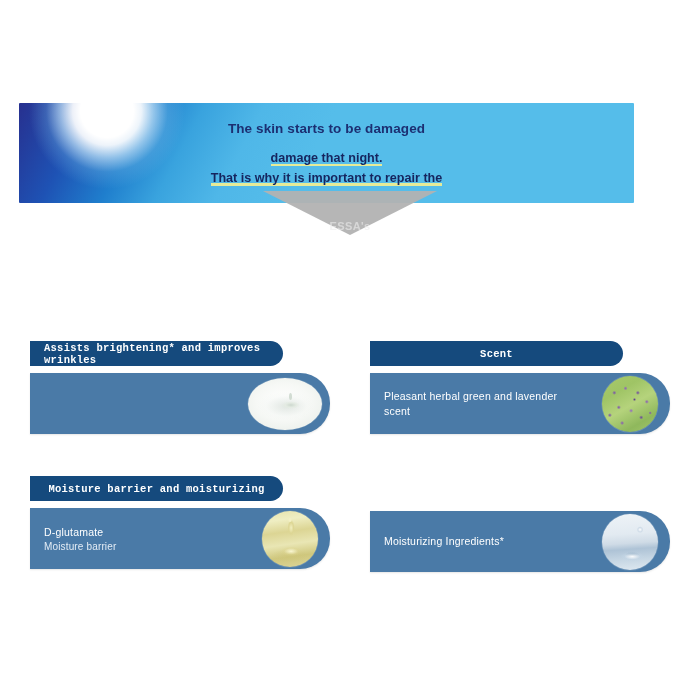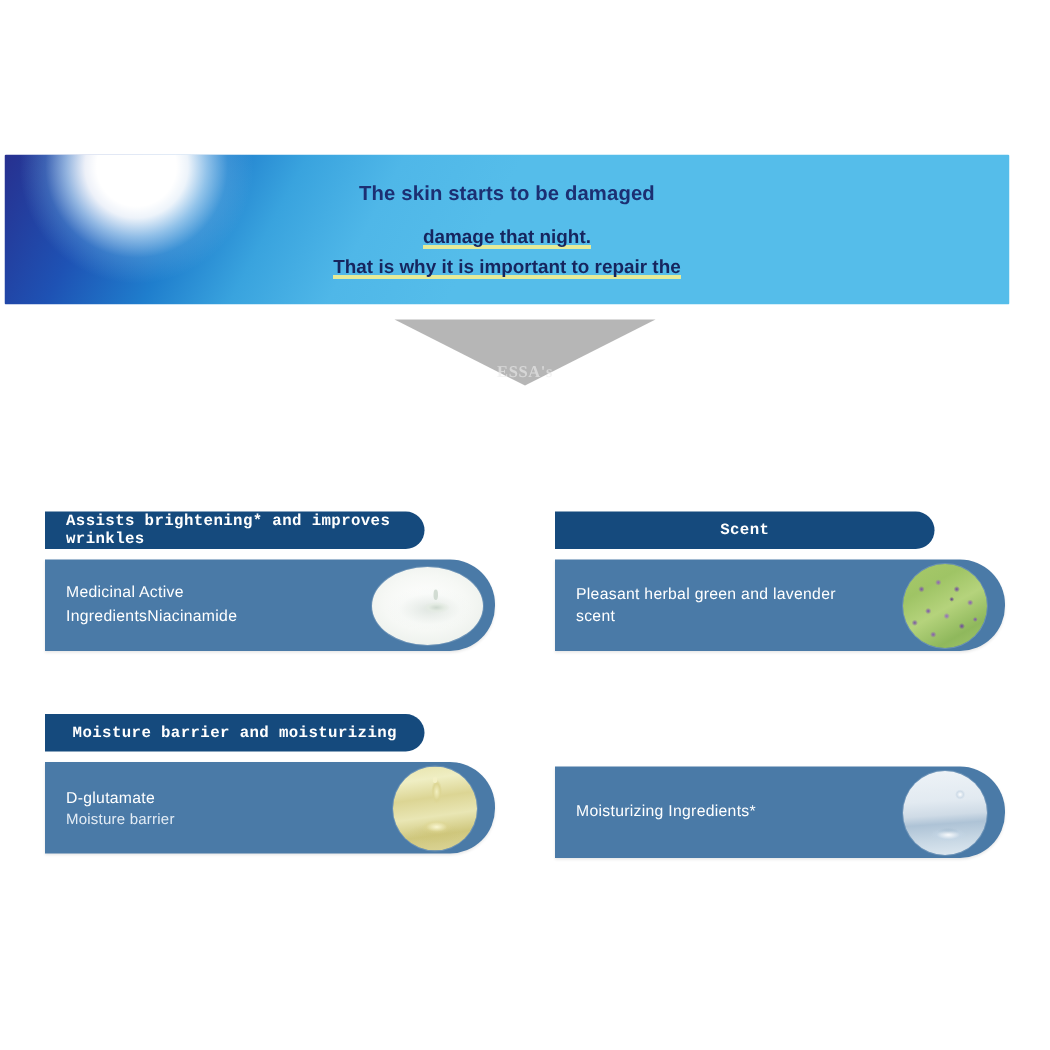--- a/index.html
+++ b/index.html
@@ -16,23 +16,23 @@
   .page {
     position: relative;
     width: 700px;
     height: 700px;
     background: #ffffff;
   }
 
   
   .hero {
     position: absolute;
-    left: 3px;
+    left: 19px;
     top: 103px;
-    width: 670px;
+    width: 615px;
     height: 100px;
     overflow: hidden;
     border-radius: 1px;
     background:
       radial-gradient(circle 78px at 88px 8px,
         #ffffff 0%, #ffffff 34%,
         rgba(255,255,255,0.92) 44%,
         rgba(190,222,245,0.72) 60%,
         rgba(120,185,230,0.30) 78%,
         rgba(120,185,230,0.0) 100%),
@@ -79,24 +79,23 @@
        #e6eb98 0px, #e6eb98 2.5px, rgba(0,0,0,0) 2.5px);
     box-decoration-break: clone;
     -webkit-box-decoration-break: clone;
     padding-bottom: 1px;
   }
 
   
   .arrow-wrap {
     position: absolute;
     left: 263px;
-    top: 213px;
+    top: 191px;
     width: 174px;
     height: 48px;
-    font-family: Liberation Serif, serif;
   }
   .arrow-tri {
     position: absolute;
     left: 0; top: 0;
     width: 0; height: 0;
     border-left: 87px solid transparent;
     border-right: 87px solid transparent;
     border-top: 44px solid #b2b2b2;
     opacity: 0.95;
   }
@@ -283,24 +282,20 @@
   </div>
 
   <div class="arrow-wrap">
     <div class="arrow-tri"></div>
     <div class="arrow-ghost-text">ESSA's</div>
   </div>
 
   <div class="card col-left row-top">
     <div class="card-header align-left w-narrow">Assists brightening* and improves wrinkles</div>
     <div class="card-body">
-      <div class="body-texts">
-        <div class="body-title two-line">Medicinal Active</div>
-        <div class="body-title two-line">IngredientsNiacinamide</div>
-      </div>
       <div class="thumb">
         <div class="thumb-cream"></div>
       </div>
     </div>
   </div>
 
   <div class="card col-right row-top">
     <div class="card-header align-center w-narrow">Scent</div>
     <div class="card-body">
       <div class="body-texts">

